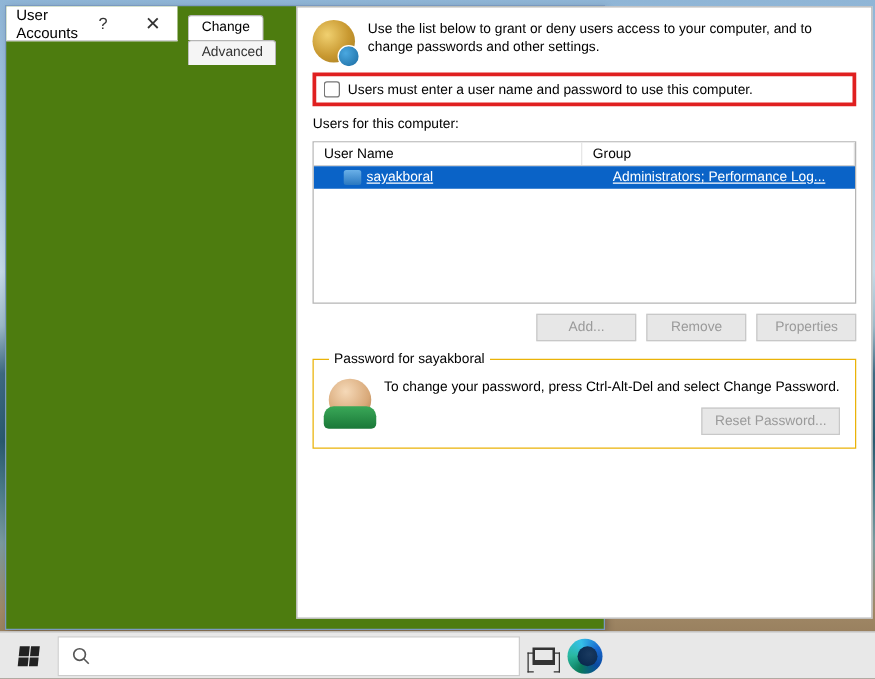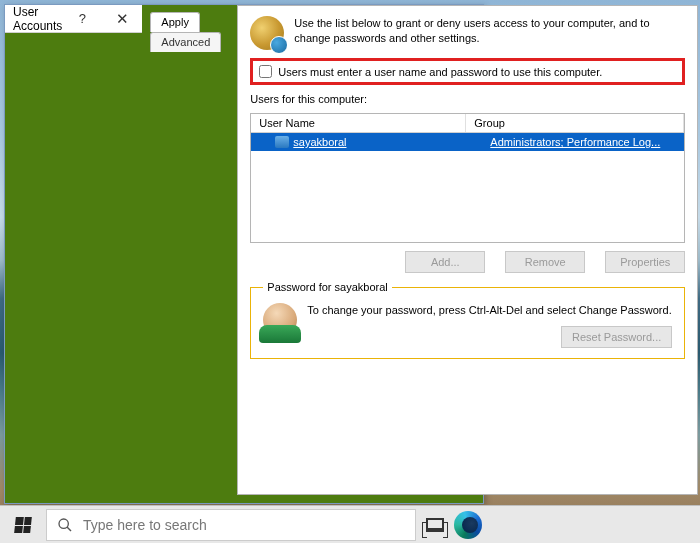--- a/index.html
+++ b/index.html
@@ -102,21 +102,21 @@
   }
   .lv-row .cell { padding: 1px 24px; overflow: hidden; white-space: nowrap; text-overflow: ellipsis; text-decoration: underline; }
   .lv-row .cell.name { width: 215px; display: flex; align-items: center; gap: 4px; }
   .lv-row .cell.group { flex: 1; }
   .usericon-sm {
     width: 14px; height: 12px;
     background: linear-gradient(#6ab0e8,#2a78c0);
     border-radius: 2px; position: relative; display: inline-block;
   }
 
-  .btnrow { display: flex; justify-content: flex-end; gap: 20px; }
+  .btnrow { display: flex; justify-content: flex-end; gap: 8px; }
   .btn {
     min-width: 80px; height: 22px; font-size: 11px;
     background: #e1e1e1; border: 1px solid #adadad; color: #333;
     padding: 0 10px;
   }
   .btn:disabled { color: #9a9a9a; background: #e7e7e7; border-color: #c8c8c8; }
 
   fieldset.passgroup {
     border: 1px solid #eab308; padding: 10px 12px 10px 12px; font-size: 11px;
   }
@@ -179,21 +179,21 @@
 </div>
 
 <div class="dialog">
   <div class="titlebar">
     <span class="title">User Accounts</span>
     <div class="qbtn">?</div>
     <div class="xbtn">✕</div>
   </div>
 
   <div class="tabrow">
-    <span class="tab active">Apply</span>
+    <span class="tab active">Change</span>
     <span class="tab inactive">Advanced</span>
   </div>
 
   <div class="tabpanel">
 
     <div class="inforow">
       <div class="keyicon"></div>
       <div style="line-height:1.35">Use the list below to grant or deny users access to your computer, and to change passwords and other settings.</div>
     </div>
 
@@ -253,19 +253,18 @@
         <span></span>
         <span></span>
         <span></span>
     </div>
   </div>
   <div class="searchbox">
     <svg viewBox="0 0 24 24">
         <circle cx="10" cy="10" r="7"></circle>
         <line x1="15" y1="15" x2="21" y2="21"></line>
       </svg>
-    <span>Type here to search</span>
   </div>
   <div class="task-icons">
     <div class="tvicon"></div>
     <div class="edge"></div>
   </div>
 </div>
 
 </body></html>

